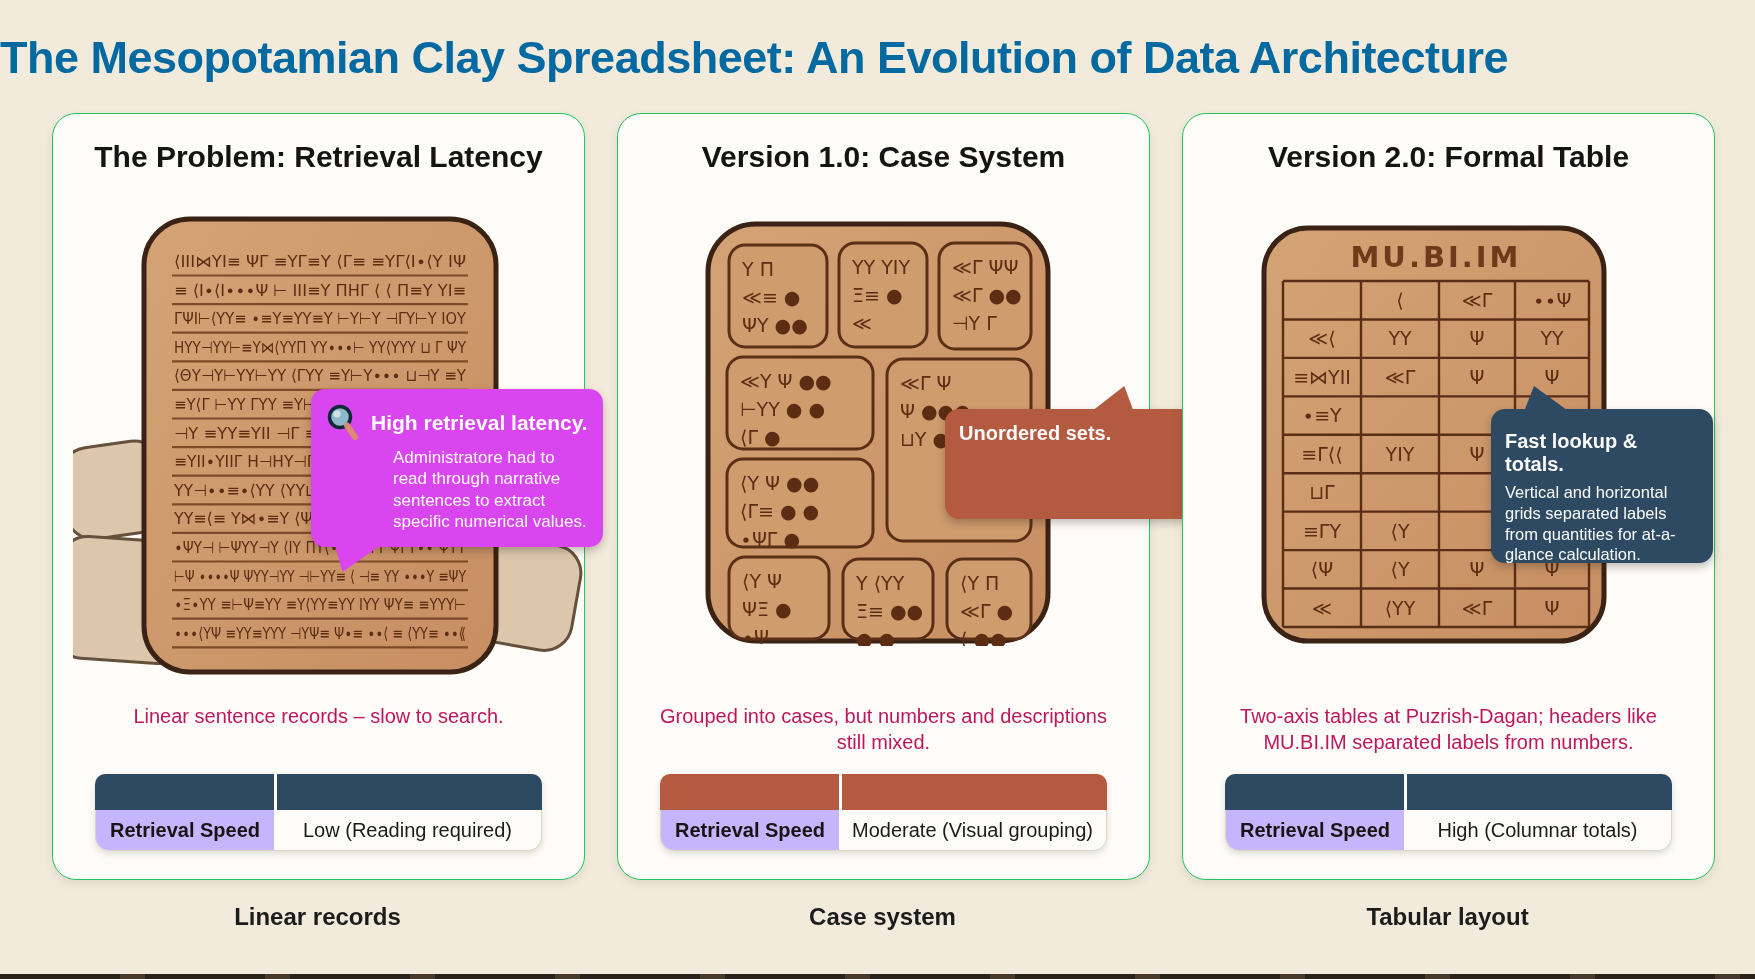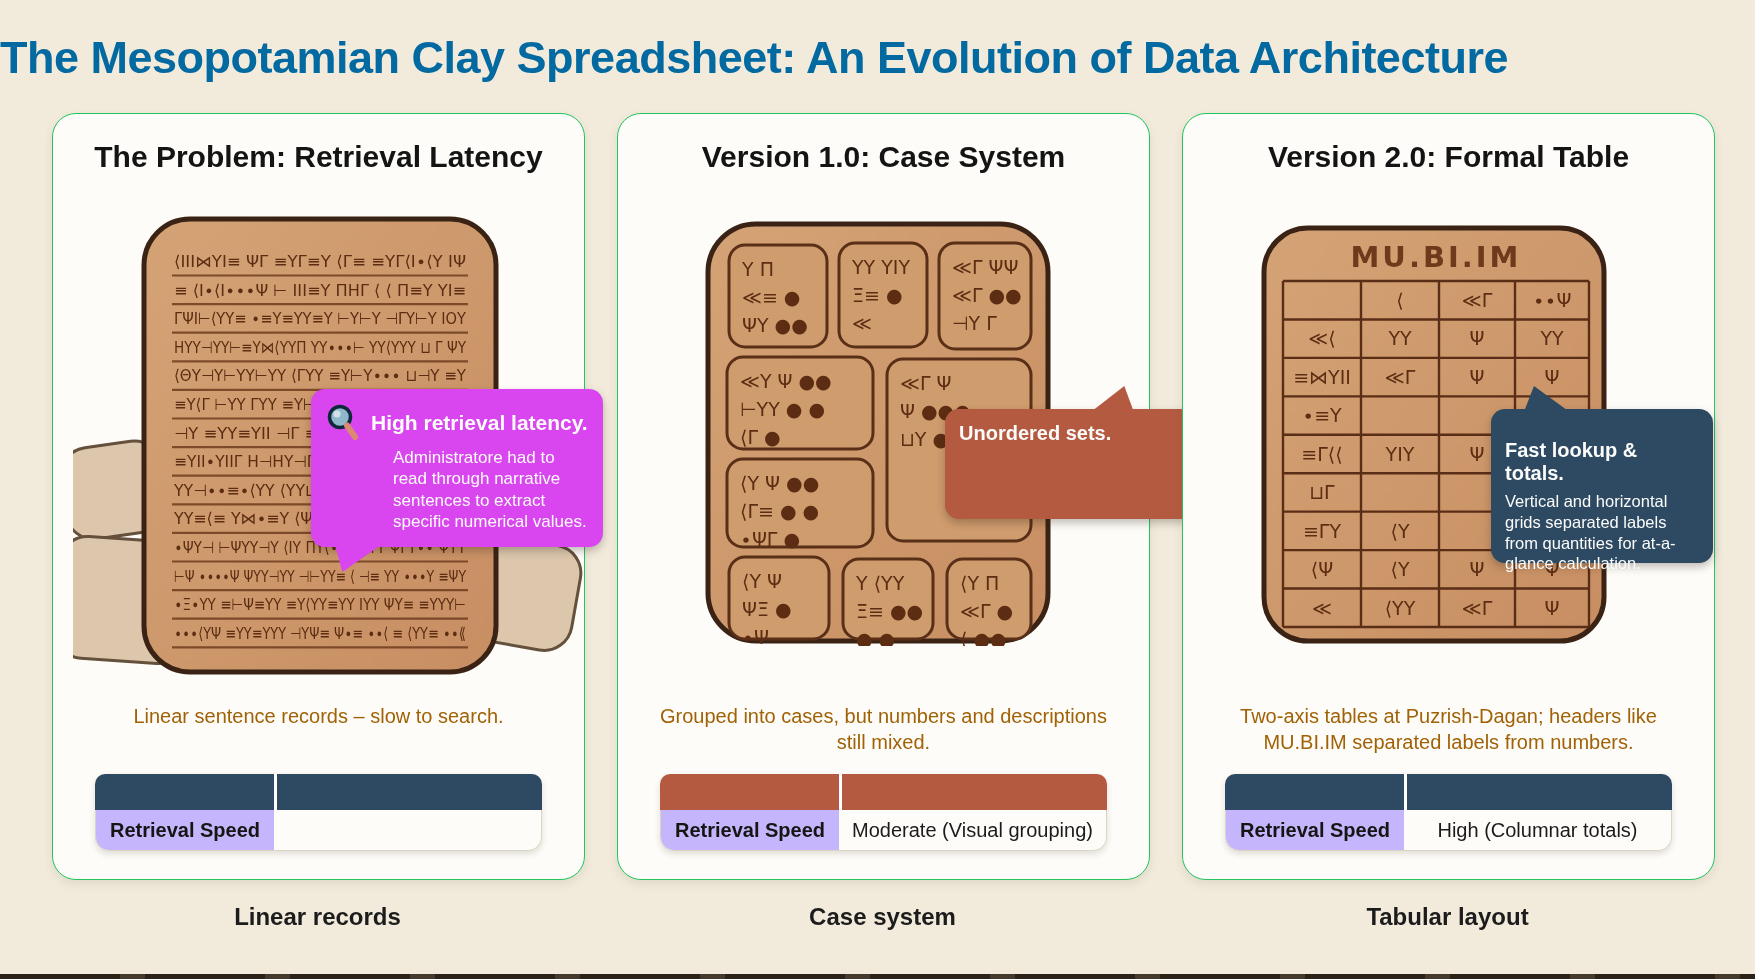--- a/index.html
+++ b/index.html
@@ -19,21 +19,21 @@
     box-shadow:0 4px 10px rgba(70,58,35,.10);
   }
   .card.c0{left:52px}.card.c1{left:617px}.card.c2{left:1182px}
   .panel-heading{
     position:absolute;top:26px;left:0;right:0;text-align:center;
     font-size:30px;font-weight:700;color:#141414;
   }
   .tablet-svg{position:absolute;}
   .caption{
     position:absolute;top:589px;left:28px;right:28px;text-align:center;
-    font-size:20px;font-weight:500;line-height:1.3;color:#a16207;
+    font-size:20px;font-weight:500;line-height:1.3;color:#be185d;
   }
   .stat{
     position:absolute;left:42px;right:42px;top:660px;
     border-radius:10px 10px 14px 14px;
     box-shadow:0 3px 6px rgba(60,48,28,.15);
   }
   .stat-head{
     display:flex;gap:3px;background:#fff;height:36px;
     border-radius:10px 10px 0 0;overflow:hidden;
   }
@@ -54,21 +54,21 @@
   }
   .callout{
     position:absolute;border-radius:14px;color:#fbfbfa;
     box-shadow:0 4px 9px rgba(40,30,20,.28);
   }
   .callout .tail{position:absolute;background:inherit;}
   .co1{left:258px;top:275px;width:292px;height:158px;padding:14px 14px 12px 14px;box-sizing:border-box;}
   .co1 .tail{left:24px;bottom:-25px;width:46px;height:27px;clip-path:polygon(0 0,100% 0,16% 100%);}
   .co2{left:283px;top:295px;width:250px;height:110px;padding:13px 14px;box-sizing:border-box;margin-left:44px;}
   .co2 .tail{top:-23px;left:57%;width:46px;height:25px;clip-path:polygon(10% 100%,100% 100%,80% 0);}
-  .co3{left:308px;top:295px;width:222px;height:154px;padding:30px 14px;box-sizing:border-box;}
+  .co3{left:308px;top:295px;width:222px;height:154px;padding:21px 14px;box-sizing:border-box;}
   .co3 .tail{top:-23px;left:15%;width:44px;height:25px;clip-path:polygon(0 100%,100% 100%,22% 0);}
   .co-head{display:flex;align-items:center;gap:10px;}
   .co-icon{flex:0 0 36px;height:40px;}
   .co-title{font-weight:700;font-size:21px;line-height:1.15;}
   .co2 .co-title,.co3 .co-title{font-size:20px;}
   .co-body{font-size:17px;line-height:1.26;margin-top:6px;}
   .co2 .co-body,.co3 .co-body{font-size:16.5px;}
   .co1 .co-body{margin-left:68px;margin-top:4px;}
   .footer-label{
     position:absolute;top:903px;width:531px;text-align:center;
@@ -144,20 +144,21 @@
     <div class="co-body">Administratore had to read through narrative sentences to extract specific numerical values.</div>
   </div>
   <div class="caption">Linear sentence records – slow to search.</div>
   <div class="stat">
     <div class="stat-head">
       <div class="hcell l" style="background: rgb(45, 74, 98);"></div>
       <div class="hcell r" style="background: rgb(45, 74, 98);"></div>
     </div>
     <div class="stat-row">
       <div class="stat-label">Retrieval Speed</div>
+      <div class="stat-value">Low (Reading required)</div>
     </div>
   </div>
 </div>
 
 <div class="card c1">
   <div class="panel-heading">Version 1.0: Case System</div>
   <svg class="tablet-svg" style="left:85px;top:105px" width="350" height="427" viewBox="0 0 350 427">
       <defs>
         <linearGradient id="clay1" x1="0" y1="0" x2="1" y2="1">
           <stop offset="0" stop-color="#d4a375"></stop>

